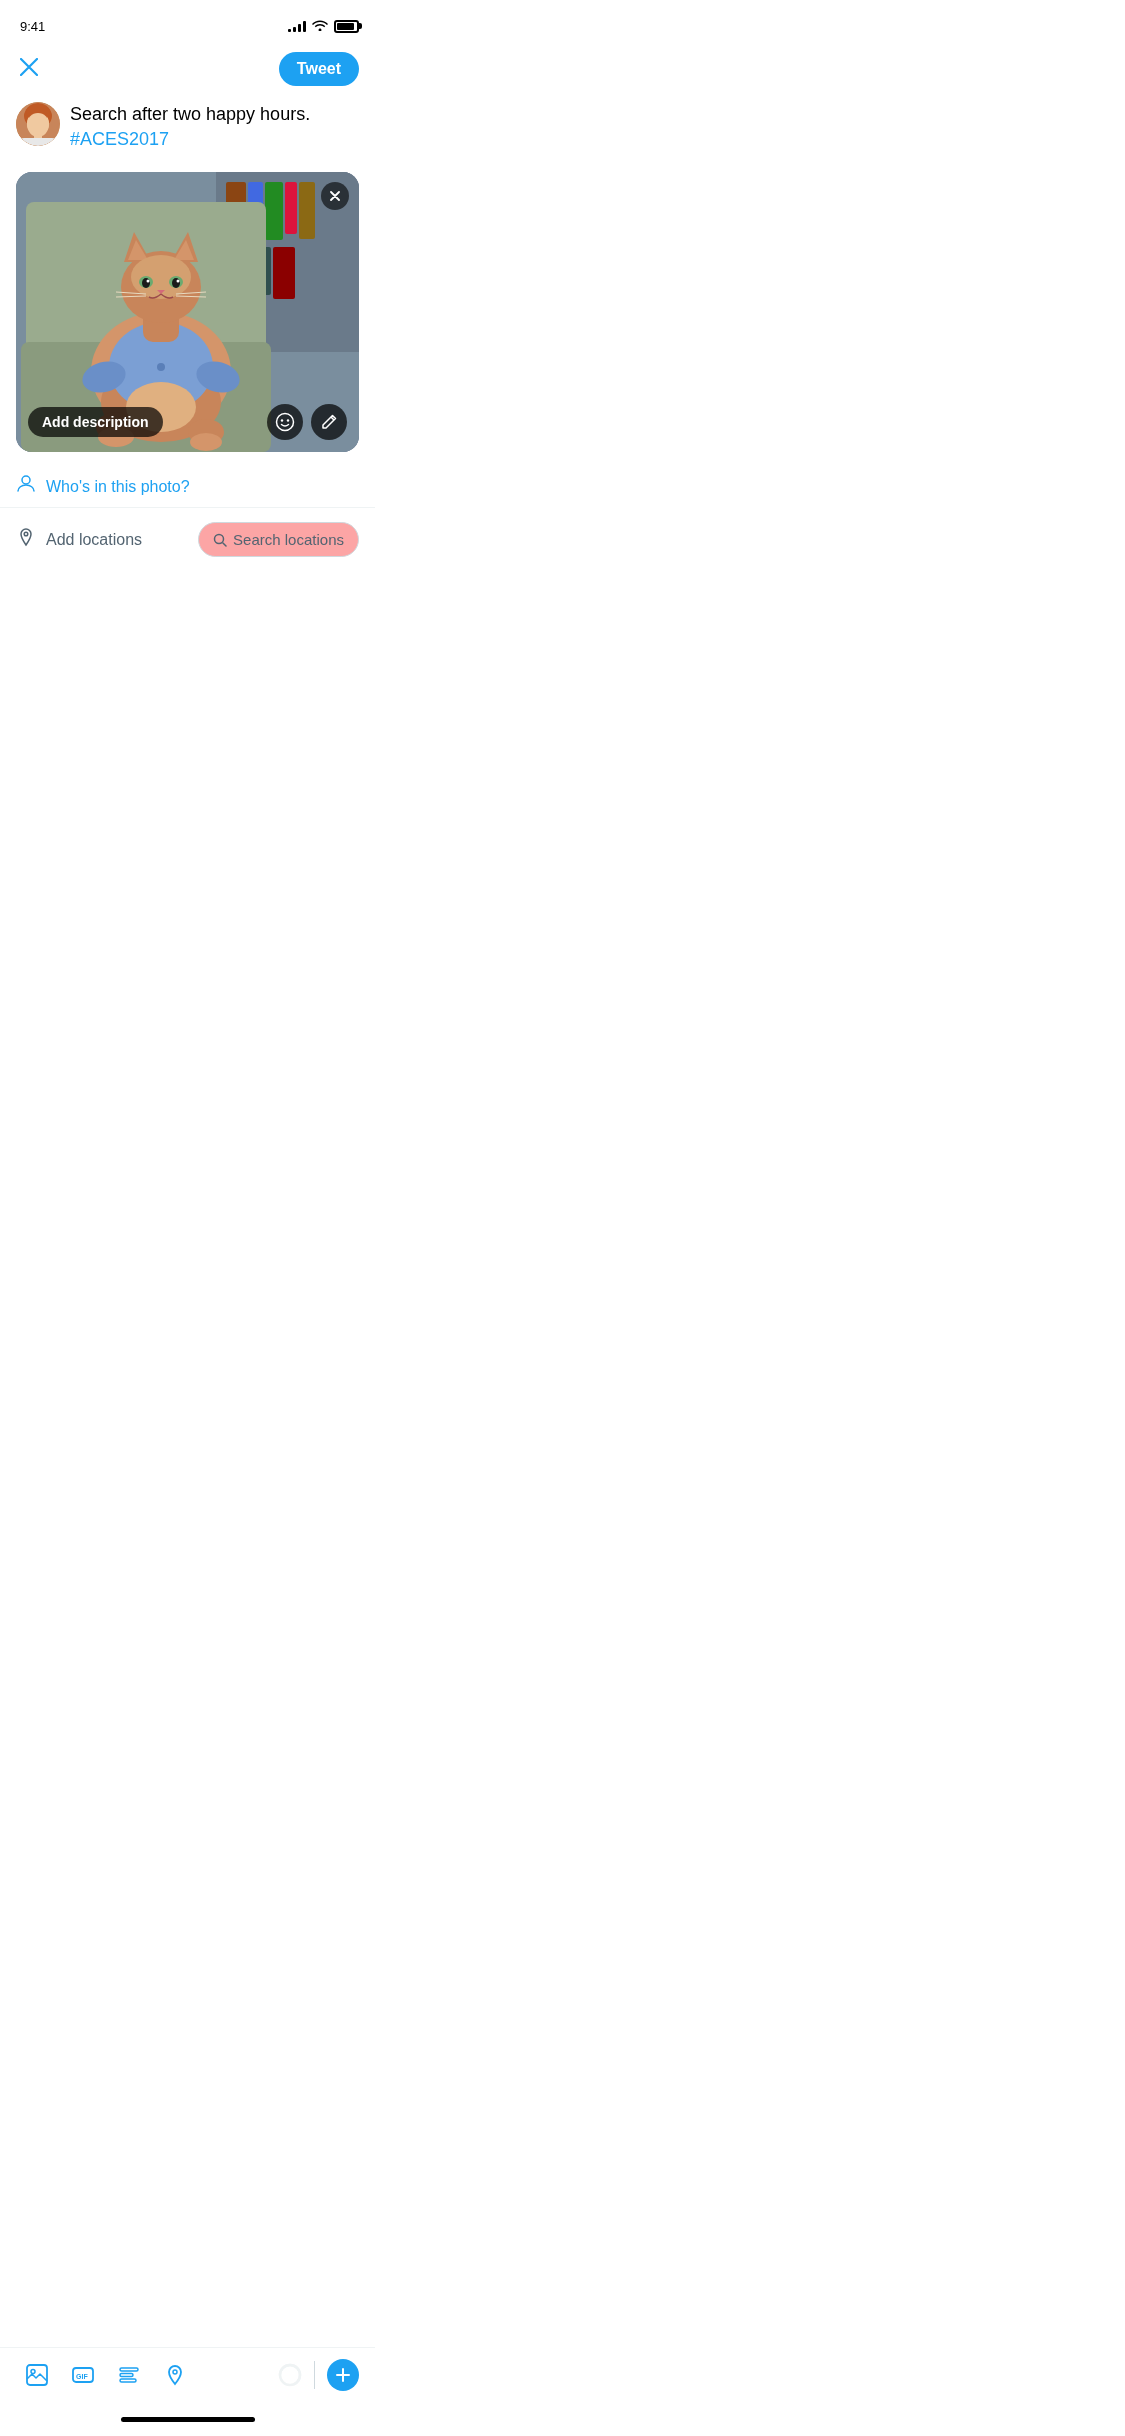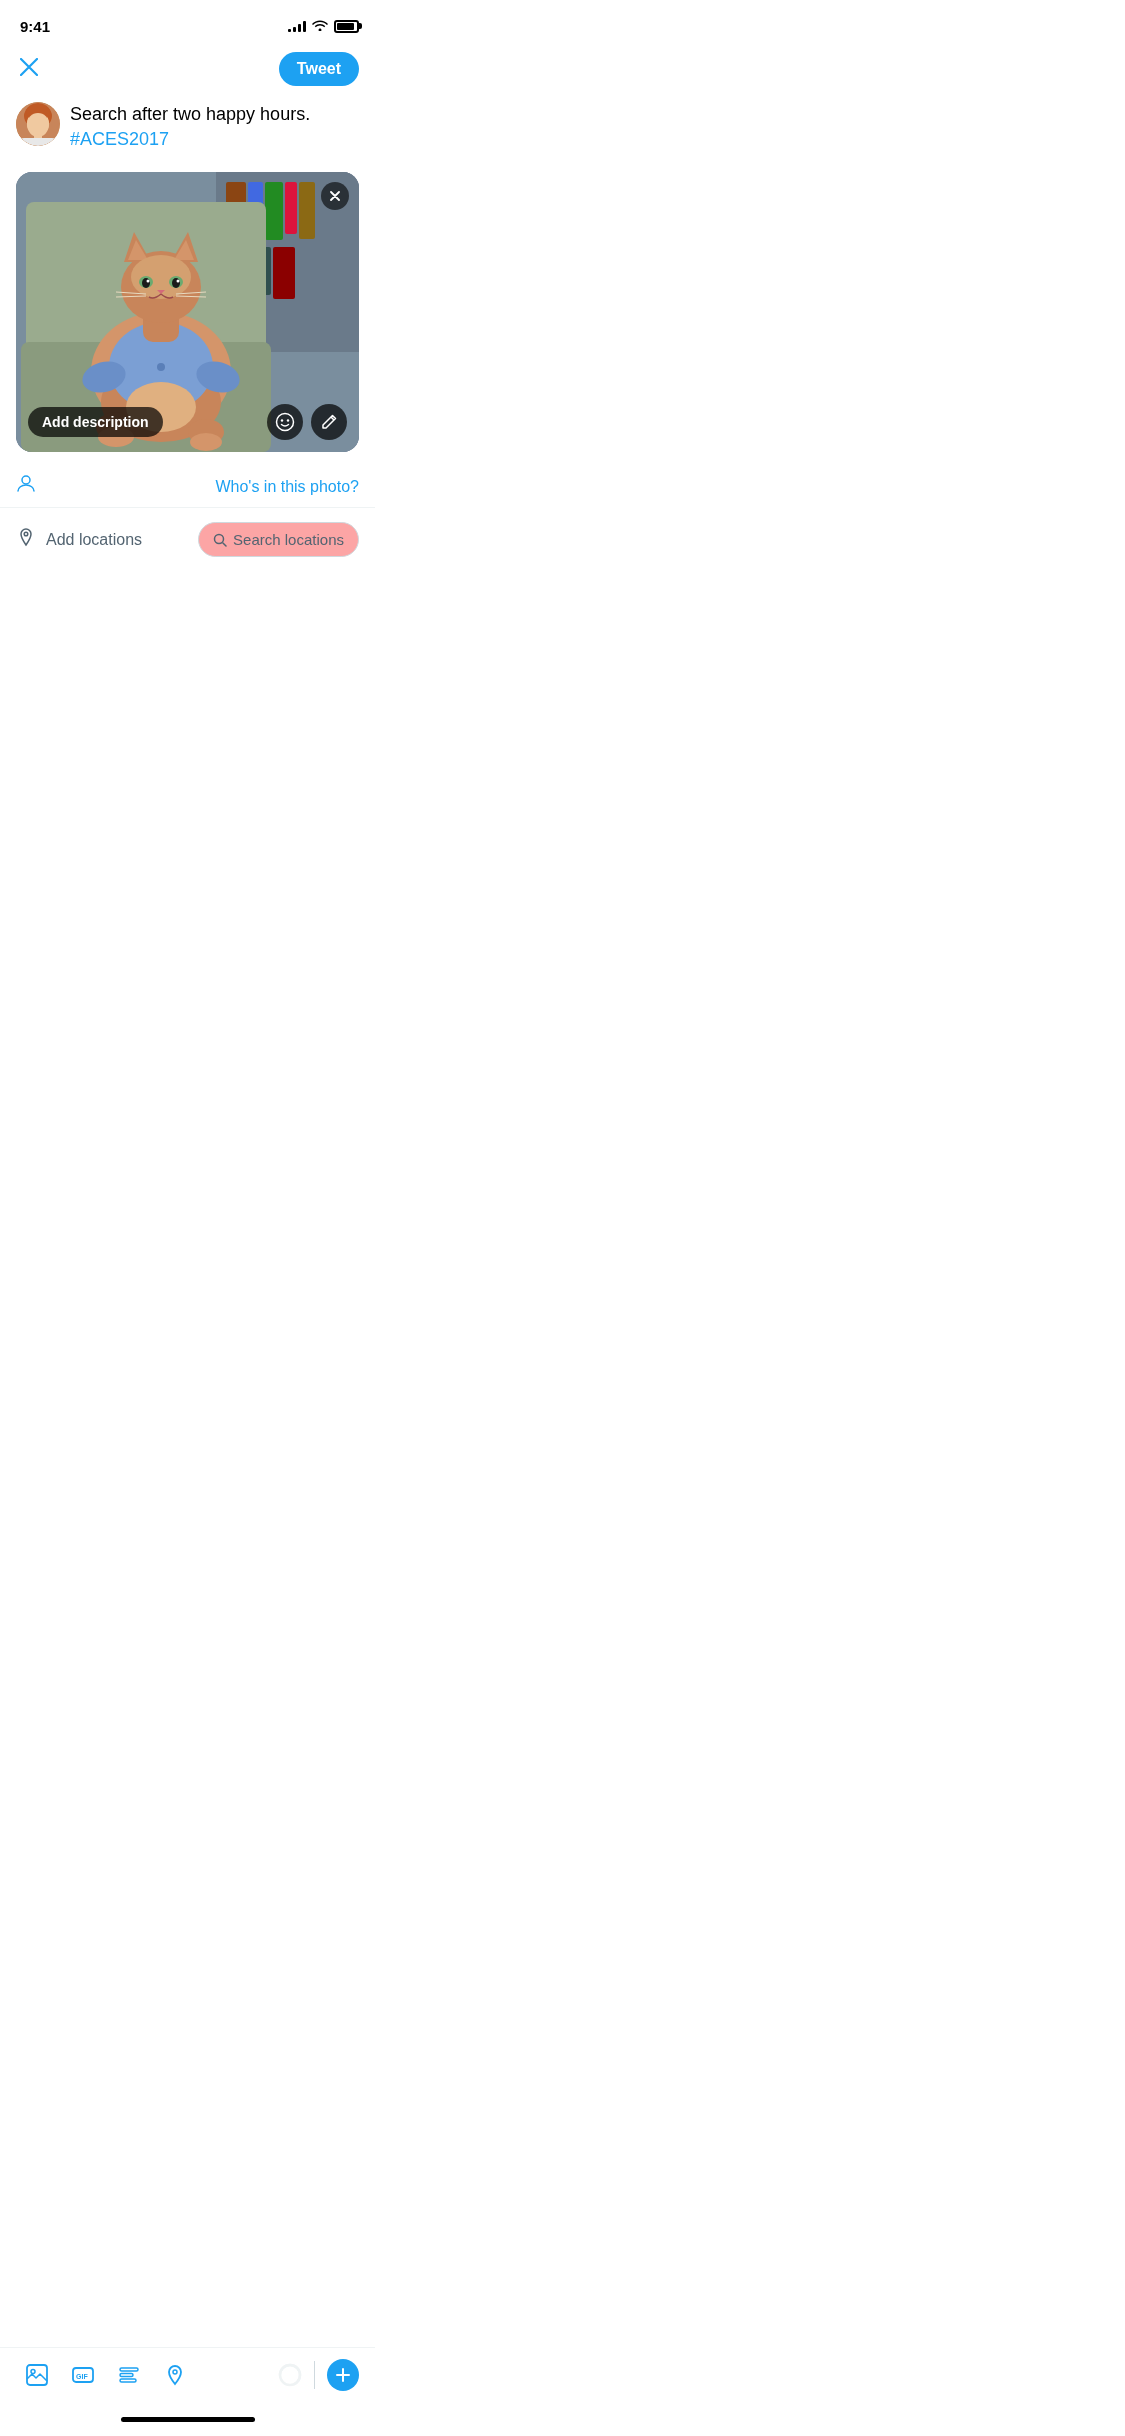--- a/index.html
+++ b/index.html
@@ -16,22 +16,22 @@
 
     
     .status-bar {
       display: flex;
       justify-content: space-between;
       align-items: center;
       padding: 14px 16px 6px 20px;
       height: 44px;
     }
     .status-time {
-      font-size: 15px;
-      font-weight: 700;
+      font-size: 13px;
+      font-weight: 400;
       color: #000;
     }
     .status-icons {
       display: flex;
       align-items: center;
       gap: 6px;
     }
     .signal-bars {
       display: flex;
       align-items: flex-end;
@@ -483,21 +483,21 @@
       <button class="photo-icon-btn">
         <svg width="18" height="18" viewBox="0 0 18 18" fill="none">
           <path d="M12.5 2.5L15.5 5.5L6 15H3v-3L12.5 2.5z" stroke="white" stroke-width="1.5" stroke-linejoin="round"></path>
           <path d="M11 4L14 7" stroke="white" stroke-width="1.5"></path>
         </svg>
       </button>
     </div>
   </div>
 </div>
 
-<div class="action-row" style="padding-bottom: 8px; text-align: right;">
+<div class="action-row" style="padding-bottom: 8px;">
   <span class="action-row-icon">
     <svg width="20" height="20" viewBox="0 0 20 20" fill="none">
       <circle cx="10" cy="6" r="4" stroke="#1da1f2" stroke-width="1.5"></circle>
       <path d="M2 17C2 13.7 5.6 11 10 11s8 2.7 8 6" stroke="#1da1f2" stroke-width="1.5" stroke-linecap="round"></path>
     </svg>
   </span>
   <span class="action-row-label" style="color:#1da1f2; font-size:16px;">Who's in this photo?</span>
 </div>
 
 <div class="divider"></div>

